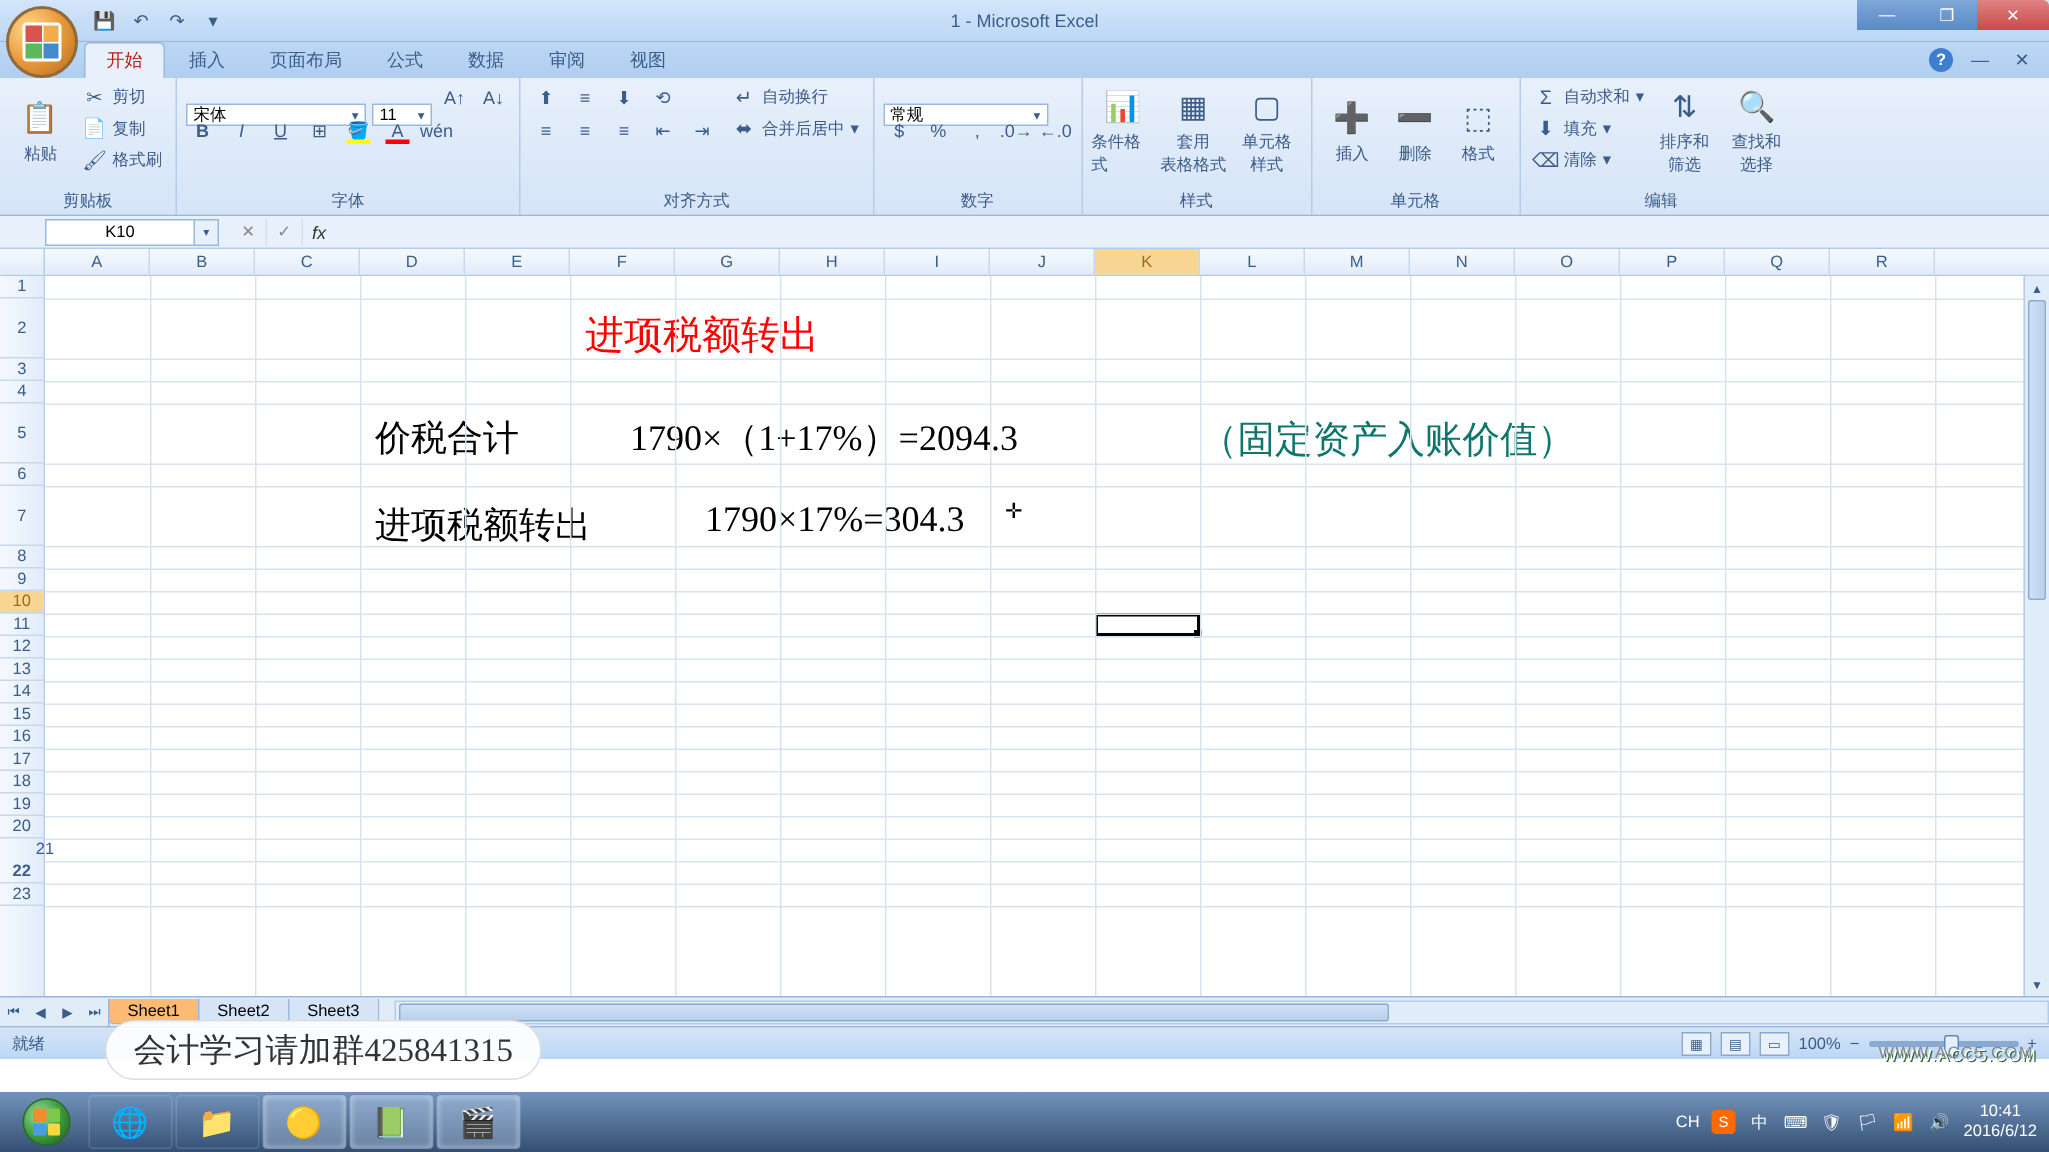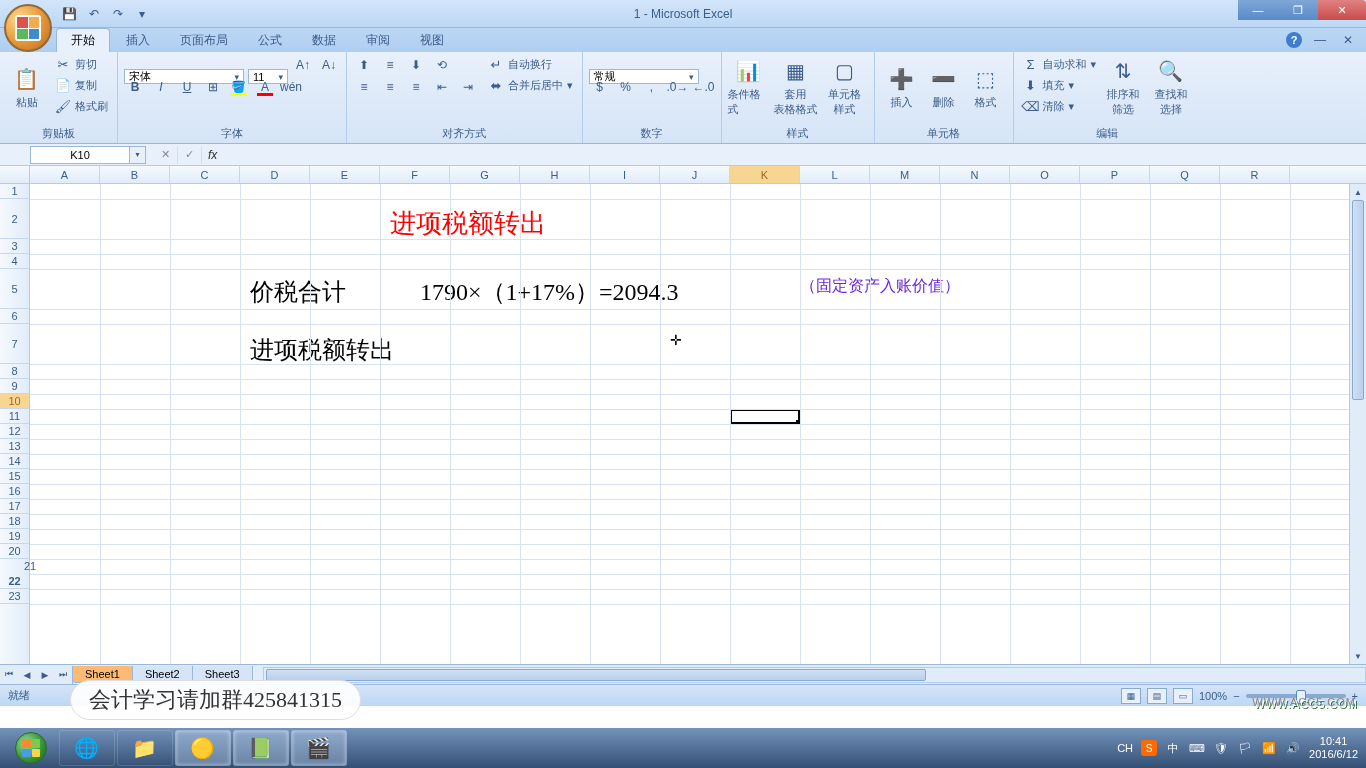--- a/index.html
+++ b/index.html
@@ -15,21 +15,21 @@
 .title-text { position: absolute; left: 50%; transform: translateX(-50%); color: #3b5d8a; font-size: 12px; }
 .win-controls { position: absolute; right: 0; top: 0; display: flex; }
 .win-btn { width: 40px; height: 20px; display: flex; align-items: center; justify-content: center; font-size: 11px; color: #fff; }
 .win-min { background: linear-gradient(#7ea7d8,#5a8ac5); }
 .win-max { background: linear-gradient(#7ea7d8,#5a8ac5); }
 .win-close { background: linear-gradient(#e08282,#c94b4b); width: 48px; border-radius: 0 4px 0 0;}
 
 
 .ribbon-tabs { height: 24px; background: linear-gradient(to bottom, #bcd7f5, #b0cef0); display: flex; align-items: flex-end; padding-left: 56px; gap: 2px; position:relative;}
 .ribbon-tab { padding: 3px 14px; font-size: 12px; color: #3b5d8a; cursor: pointer; border-radius: 4px 4px 0 0; }
-.ribbon-tab.active { background: #e8f0fb; color: #000000; border: 1px solid #9ab8db; border-bottom: none; }
+.ribbon-tab.active { background: #e8f0fb; color: #b91c1c; border: 1px solid #9ab8db; border-bottom: none; }
 .ribbon-help { position:absolute; right:8px; top:2px; display:flex; gap:8px; align-items:center;}
 .help-icon{ width:16px; height:16px; border-radius:50%; background:#3d7ecf; color:#fff; font-size:11px; display:flex; align-items:center; justify-content:center; font-weight:bold;}
 
 
 .ribbon { height: 92px; background: linear-gradient(to bottom, #e8f0fb, #d5e4f7); border-bottom: 1px solid #9ab8db; display: flex; }
 .ribbon-group { border-right: 1px solid #b3cceb; display: flex; flex-direction: column; padding: 2px 6px 0; position: relative; }
 .ribbon-group-label { font-size: 11px; color: #3b5d8a; text-align: center; padding: 2px 0; margin-top: auto; position:relative;}
 .ribbon-row { display: flex; align-items: center; gap: 4px; height: 22px; }
 .big-btn { display: flex; flex-direction: column; align-items: center; justify-content: center; width: 42px; height: 66px; font-size: 11px; color: #3b5d8a; cursor: pointer; gap:2px;}
 .big-btn .icon { width: 28px; height: 28px; display: flex; align-items: center; justify-content: center; font-size: 20px; }
@@ -358,22 +358,23 @@
       <div class="row-head" style="height: 15px;">20</div>
       <div class="row-head" style="height: 15px; margin-left: 30px;">21</div>
       <div class="row-head" style="height: 15px; font-weight: bold;">22</div>
       <div class="row-head" style="height: 15px;">23</div>
     </div>
   <div class="cells" id="cells-container">
 
     <div class="cell-content" style="left:360px; top:22px; font-size:26px; color:#ff0000; font-weight:normal;">进项税额转出</div>
     <div class="cell-content" style="left:220px; top:92px; font-size:24px; color:#000;">价税合计</div>
     <div class="cell-content" style="left:390px; top:92px; font-size:24px; color:#000;">1790×（1+17%）=2094.3</div>
-    <div class="cell-content" style="left:770px; top:92px; font-size:16px; color:#6d28d9;">（固定资产入账价值）</div>
+    <div class="cell-content" style="left:770px; top:92px; font-size:25px; color:#0f766e;">（固定资产入账价值）</div>
     <div class="cell-content" style="left:220px; top:150px; font-size:24px; color:#000;">进项税额转出</div>
+    <div class="cell-content" style="left:440px; top:150px; font-size:24px; color:#000;">1790×17%=304.3</div>
 
     <div class="active-cell" style="left:700px; top:225px; width:70px; height:15px;"></div>
     <div class="cursor-icon" style="left:640px; top:148px;">✛</div>
   <div class="gridlines-h" style="top: 15px;"></div>
       <div class="gridlines-h" style="top: 55px;"></div>
       <div class="gridlines-h" style="top: 70px;"></div>
       <div class="gridlines-h" style="top: 85px;"></div>
       <div class="gridlines-h" style="top: 125px;"></div>
       <div class="gridlines-h" style="top: 140px;"></div>
       <div class="gridlines-h" style="top: 180px;"></div>

